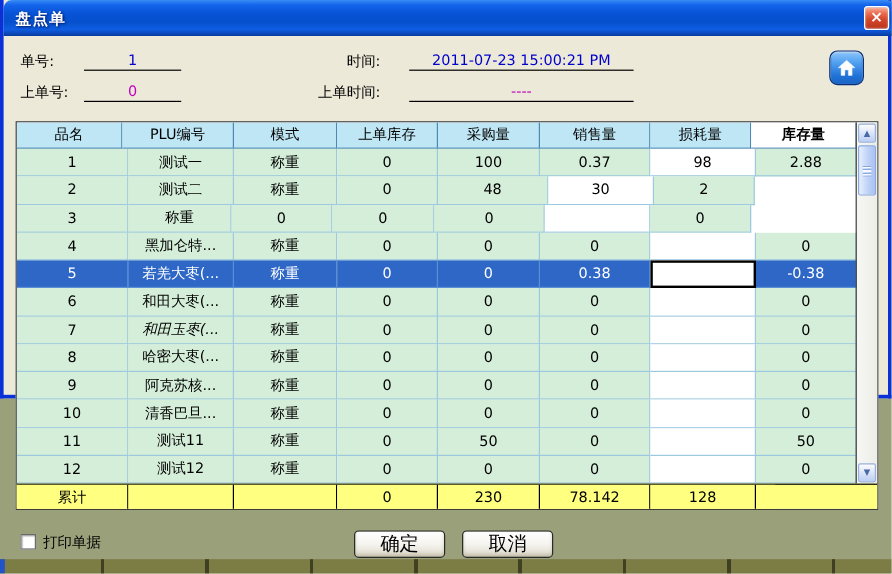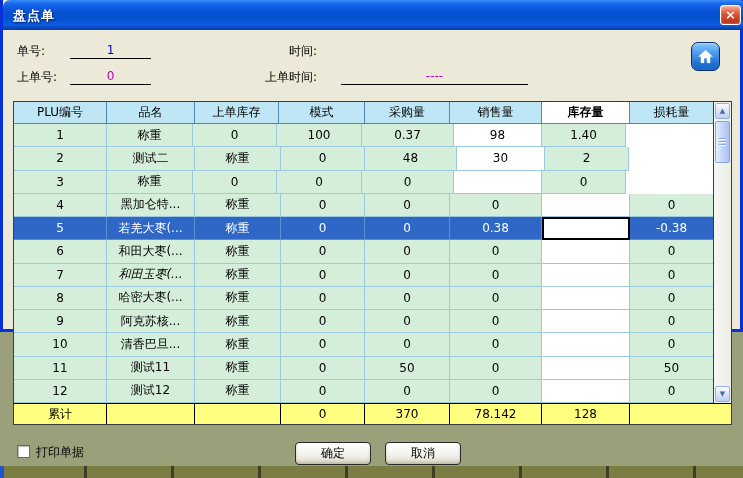--- a/index.html
+++ b/index.html
@@ -72,21 +72,21 @@
   .total-cell { flex:none; border-right:1px solid #000; font-size:12px;
                 background:var(--total-yellow,#ffff80);
                 display:flex; align-items:center; justify-content:center; }
   .total-cell:last-child { border-right:none; }
 
   
   .checkbox { position:absolute; left:14px; top:445px; width:13px; height:13px; background:#fff;
               border:1px solid #6a6a6a; box-shadow:inset 1px 1px 1px #b8b8b8; cursor:pointer; }
   .checkbox-label { position:absolute; left:33px; top:444px; font-size:12px; }
   .btn { position:absolute; top:442px; width:76px; height:23px; cursor:pointer;
-         border:1px solid #2b2b2b; border-radius:4px; font-size:12px; color:#000;
+         border:1px solid #2b2b2b; border-radius:4px; font-size:16px; color:#000;
          font-family:"DejaVu Sans", sans-serif; text-align:center; line-height:20px;
          background:linear-gradient(180deg,#ffffff 0%,#f5f4ef 50%,#ddd9ca 100%);
          box-shadow:inset 0 -2px 3px rgba(150,140,110,.4), inset 0 1px 0 #fff; }
   .btn-ok { left:292px; } .btn-cancel { left:382px; }
 
   
   .bottom-strip { position:absolute; left:0; bottom:0; width:743px; height:12px; background:#7c7c45;
                   background-image:repeating-linear-gradient(90deg, transparent 0 84px, #3f3f22 84px 87px); }
   .bottom-strip::before { content:""; position:absolute; left:0; top:0; width:4px; height:12px; background:#2253c8; }
 </style>
@@ -98,52 +98,54 @@
 <div class="frame">
 
   <div class="titlebar">
     <span class="title-text">盘点单</span>
     <div class="close-btn">×</div>
   </div>
 
   <span class="form-label" style="left:14px; top:43px;">单号:</span>
   <div class="field blue" style="left:67px;  top:42px; width:81px;">1</div>
   <span class="form-label" style="left:286px; top:43px;">时间:</span>
+  <div class="field blue" style="left:338px; top:42px; width:187px;">2011-07-23 15:00:21 PM</div>
   <span class="form-label" style="left:14px; top:69px;">上单号:</span>
   <div class="field magenta" style="left:67px;  top:68px; width:81px;">0</div>
   <span class="form-label" style="left:262px; top:69px;">上单时间:</span>
   <div class="field magenta" style="left:338px; top:68px; width:187px;">----</div>
 
   <div class="home-btn">
     <svg width="17" height="17" viewBox="0 0 24 24">
       <path d="M12 3 L22 12 H18.5 V21 H14 V14.5 H10 V21 H5.5 V12 H2 Z" fill="#ffffff" stroke="#dcecff" stroke-width="0.5"></path>
     </svg>
   </div>
 
   <div class="table">
     <div class="viewport">
       <div class="thead">
+          <div class="th" style="width: 88px;">品名</div>
           <div class="th" style="width: 93px;">PLU编号</div>
-          <div class="th" style="width: 88px;">品名</div>
+          <div class="th" style="width: 86px;">模式</div>
           <div class="th" style="width: 84px;">上单库存</div>
-          <div class="th" style="width: 86px;">模式</div>
           <div class="th" style="width: 85px;">采购量</div>
           <div class="th" style="width: 92px;">销售量</div>
+          <div class="th" style="width: 84px;">损耗量</div>
           <div class="th stock" style="width: 88px;">库存量</div>
-          <div class="th" style="width: 84px;">损耗量</div>
         </div>
       <div class="tbody">
           <div class="tr">
             <div class="td" style="width: 93px;">1</div>
+            <div class="td" style="width: 88px;">测试一</div>
             <div class="td" style="width: 86px;">称重</div>
             <div class="td" style="width: 84px;">0</div>
             <div class="td" style="width: 85px;">100</div>
             <div class="td" style="width: 92px;">0.37</div>
             <div class="td stock" style="width: 88px;">98</div>
-            <div class="td" style="width: 84px;">1.40</div>
+            <div class="td" style="width: 84px;">2.88</div>
           </div>
           <div class="tr">
             <div class="td" style="width: 93px;">2</div>
             <div class="td" style="width: 88px;">测试二</div>
             <div class="td" style="width: 86px;">称重</div>
             <div class="td" style="width: 84px;">0</div>
             <div class="td" style="width: 92px;">48</div>
             <div class="td stock" style="width: 88px;">30</div>
             <div class="td" style="width: 84px;">2</div>
           </div>
@@ -251,21 +253,21 @@
     <div class="scrollbar">
       <div class="sb-btn sb-up">▲</div>
       <div class="sb-thumb"></div>
       <div class="sb-btn sb-down">▼</div>
     </div>
     <div class="total-row">
         <div class="total-cell" style="width: 93px;">累计</div>
         <div class="total-cell" style="width: 88px;"></div>
         <div class="total-cell" style="width: 86px;"></div>
         <div class="total-cell" style="width: 84px;">0</div>
-        <div class="total-cell" style="width: 85px;">370</div>
+        <div class="total-cell" style="width: 85px;">230</div>
         <div class="total-cell" style="width: 92px;">78.142</div>
         <div class="total-cell" style="width: 88px;">128</div>
         <div class="total-cell" style="width: 16px;"></div>
       </div>
   </div>
 
   <div class="checkbox"></div>
   <span class="checkbox-label">打印单据</span>
   <div class="btn btn-ok">确定</div>
   <div class="btn btn-cancel">取消</div>

